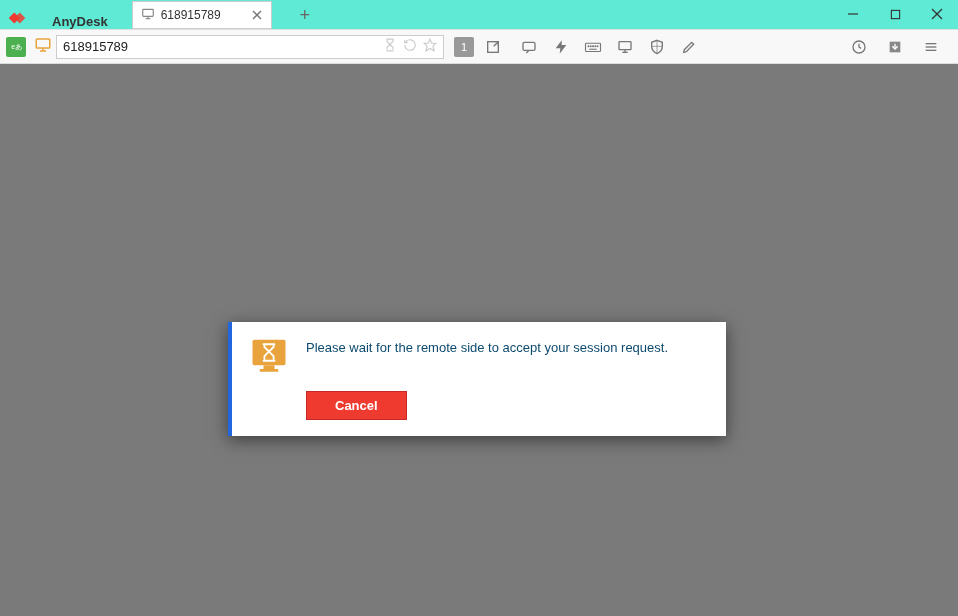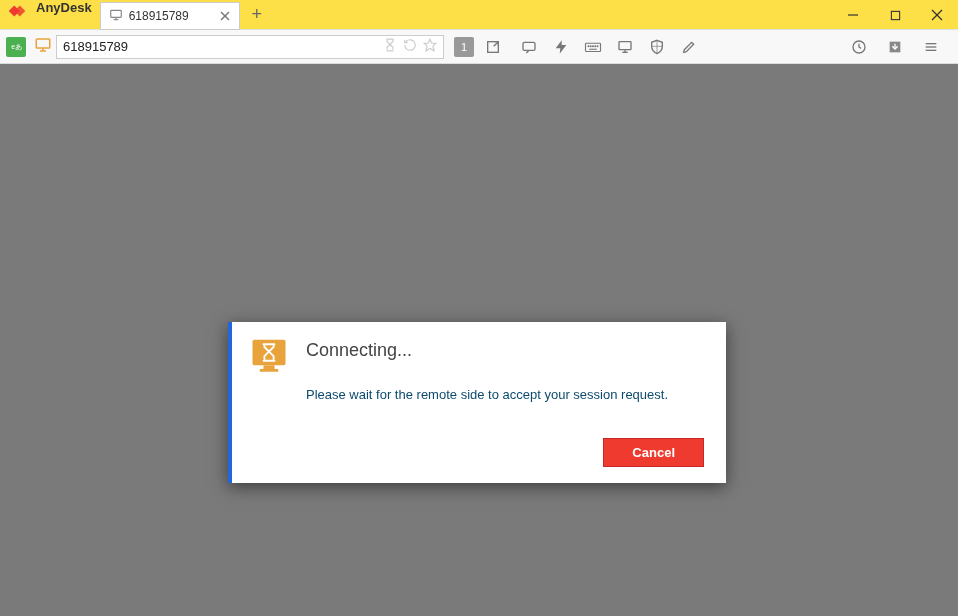--- a/index.html
+++ b/index.html
@@ -7,24 +7,25 @@
       width: 958px;
       height: 616px;
       font-family: "Segoe UI", Tahoma, sans-serif;
       font-size: 13px;
       background: #fff;
       overflow: hidden;
     }
     
     .titlebar {
       height: 30px;
-      background: #fde047;
-      display: flex;
-      align-items: flex-start;
+      background: #5eead4;
+      display: flex;
+      align-items: flex-end;
       border-bottom: 1px solid #e0e0e0;
+      gap: 16px;
     }
     .app-logo {
       display: flex;
       align-items: center;
       padding: 0 8px 0 6px;
     }
     .app-logo svg { width: 22px; height: 22px; }
     .app-name {
       font-weight: 600;
       color: #333;
@@ -148,21 +149,20 @@
       margin-bottom: 26px;
       font-weight: 400;
     }
     .dialog-message {
       font-size: 13px;
       color: #0c4a6e;
       margin-bottom: 36px;
     }
     .dialog-buttons {
       display: flex;
-      justify-content: flex-end;
     }
     .btn-cancel {
       background: #ef3b2f;
       color: #fff;
       border: 1px solid #c62828;
       padding: 6px 28px;
       font-size: 13px;
       font-weight: 600;
       cursor: pointer;
     }
@@ -341,21 +341,20 @@
   <div class="dialog">
     <div class="dialog-icon-col">
       <svg class="hourglass-monitor" viewBox="0 0 48 48">
         <rect x="6" y="4" width="36" height="28" rx="2" fill="#e8a33d"></rect>
         <rect x="18" y="32" width="12" height="4" fill="#e8a33d"></rect>
         <rect x="14" y="36" width="20" height="3" fill="#e8a33d"></rect>
         <path d="M18 9h12M18 27h12M19 9v3l5 5-5 5v3M29 9v3l-5 5 5 5v3" stroke="#fff" stroke-width="2" fill="none" stroke-linecap="round"></path>
       </svg>
     </div>
     <div class="dialog-content">
-      <div class="dialog-title">Connecting...</div>
       <div class="dialog-message">Please wait for the remote side to accept your session request.</div>
       <div class="dialog-buttons">
         <button class="btn-cancel">Cancel</button>
       </div>
     </div>
   </div>
 
 </div>
 
 </body></html>

